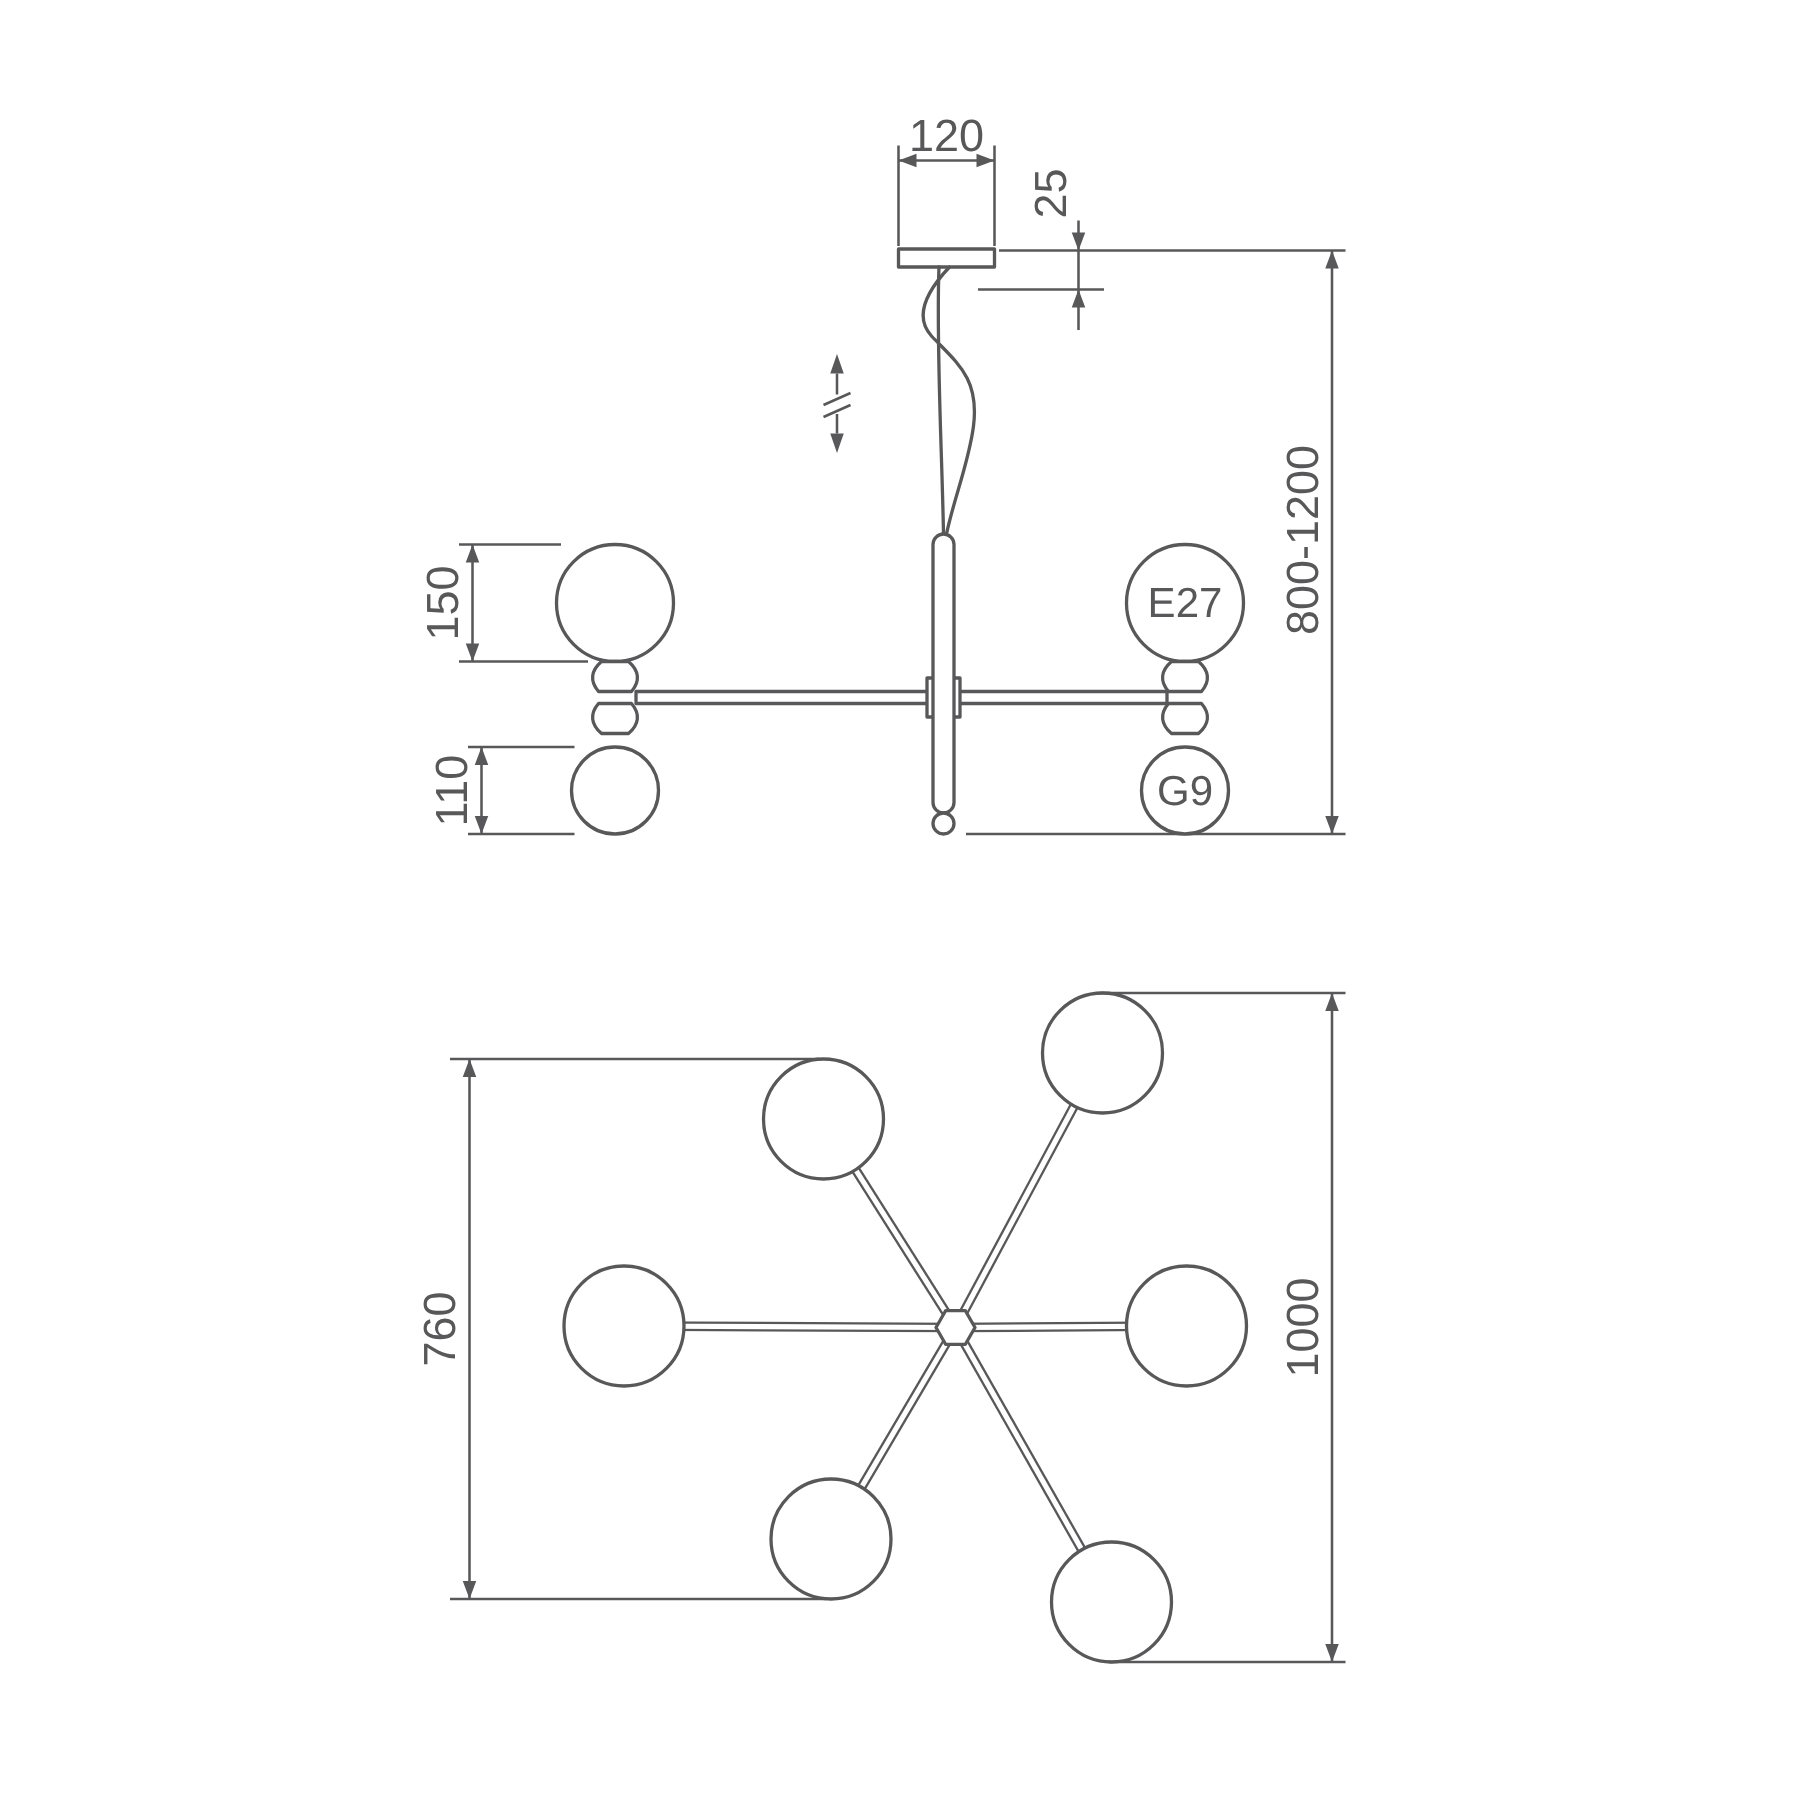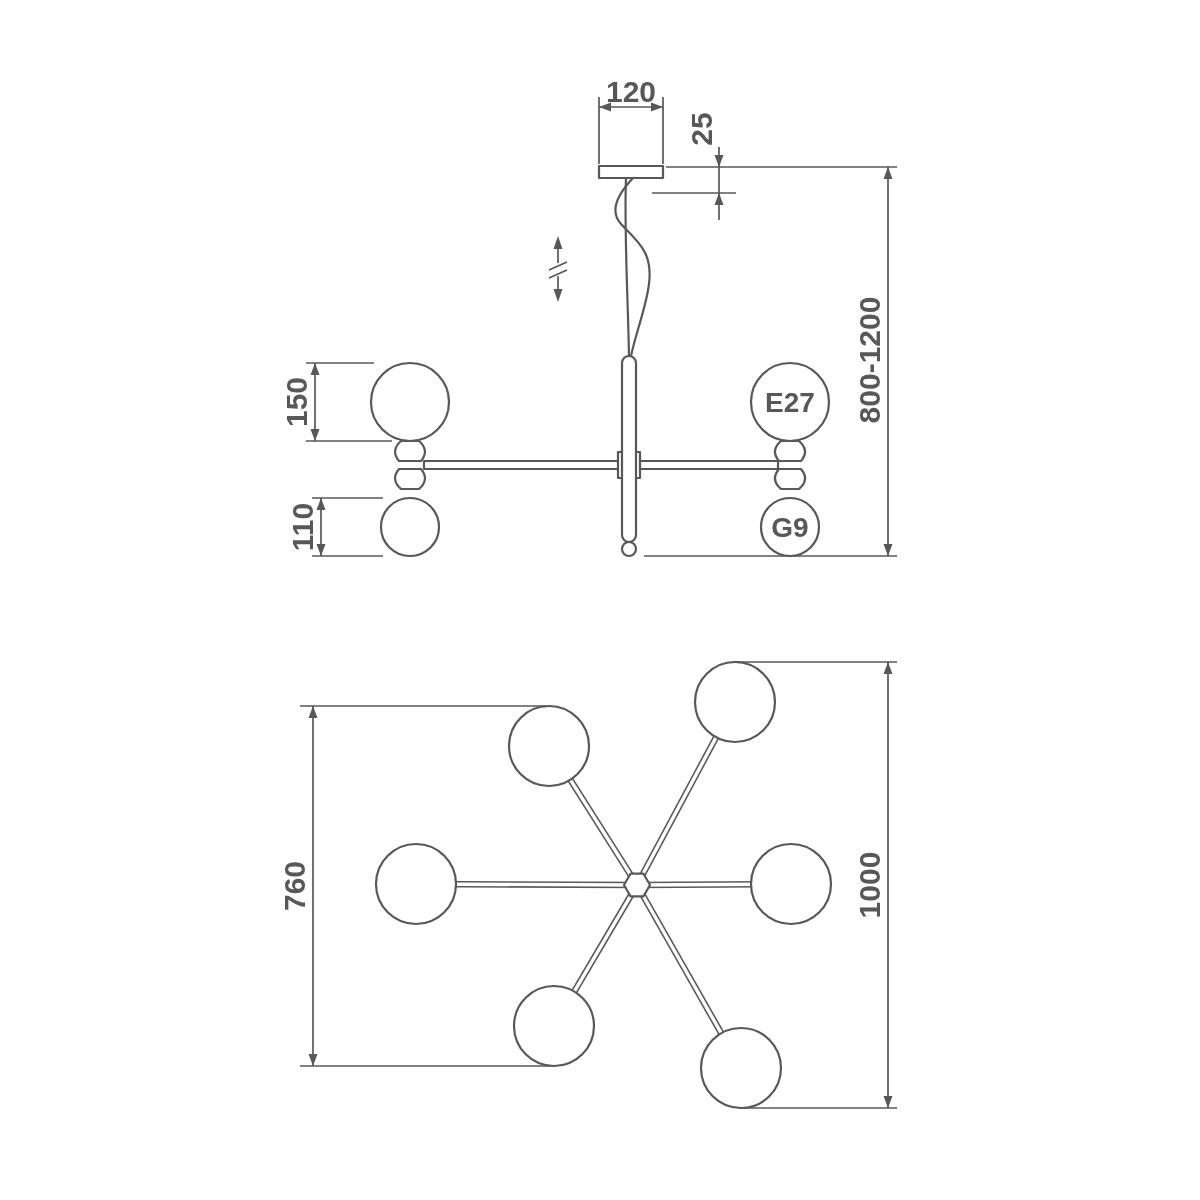--- a/index.html
+++ b/index.html
@@ -6,21 +6,20 @@
     margin: 0;
     padding: 0;
     background: #ffffff;
   }
   .canvas {
     position: relative;
     width: 1200px;
     height: 1200px;
     background: #ffffff;
     font-family: "Liberation Sans", sans-serif;
-    font-weight: bold;
   }
   svg { display: block; }
   .ln   { stroke: #58585a; stroke-width: 2.2; fill: none; stroke-linecap: round; stroke-linejoin: round; }
   .fillw{ fill: #ffffff; }
   .dim  { stroke: #58585a; stroke-width: 1.7; fill: none; stroke-linecap: butt; }
   .arrow{ fill: #58585a; stroke: none; }
   .arm-o{ stroke: #58585a; stroke-width: 6.5; }
   .arm-i{ stroke: #ffffff; stroke-width: 3.4; }
   .lbl  { fill: #58585a; font-family: "Liberation Sans", sans-serif; font-size: 30px; }
   .lbl-sm { fill: #58585a; font-family: "Liberation Sans", sans-serif; font-size: 28px; }

